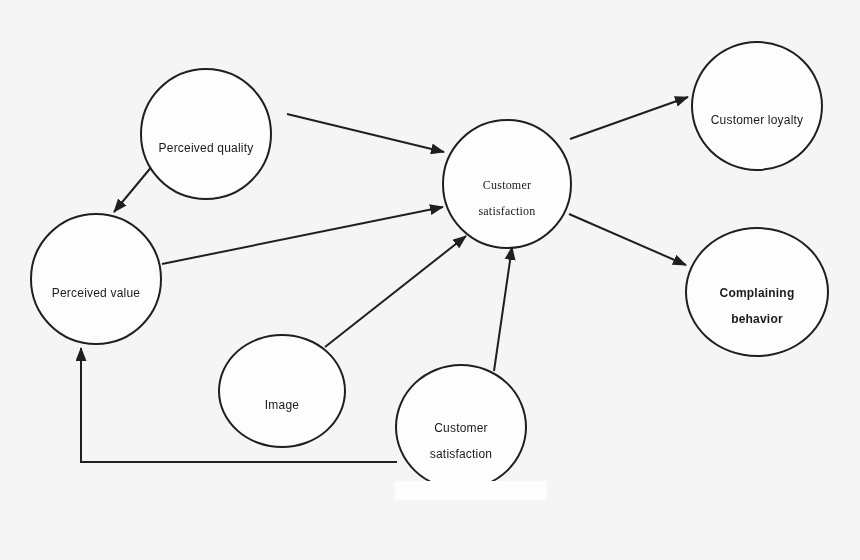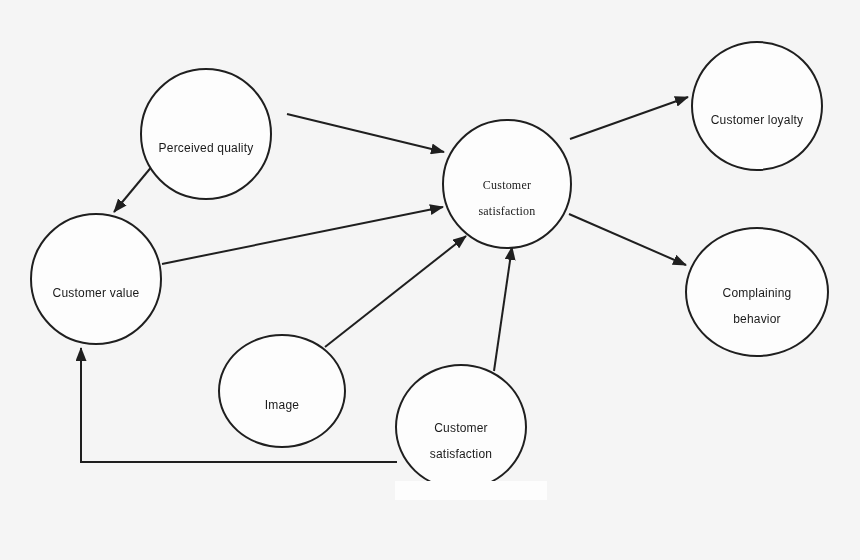--- a/index.html
+++ b/index.html
@@ -85,32 +85,32 @@
         <polyline points="397,462 81,462 81,348" class="edge" marker-end="url(#arrow)"></polyline>
         <polyline points="570,139 688,97" class="edge" marker-end="url(#arrow)"></polyline>
         <polyline points="569,214 686,265" class="edge" marker-end="url(#arrow)"></polyline>
       </g>
   </svg>
   <div id="nodes-layer">
       <div class="node" style="left: 140px; top: 68px; width: 132px; height: 132px;">
         <span class="node-label">Perceived quality</span>
       </div>
       <div class="node" style="left: 30px; top: 213px; width: 132px; height: 132px;">
-        <span class="node-label">Customer value</span>
+        <span class="node-label">Perceived value</span>
       </div>
       <div class="node" style="left: 218px; top: 334px; width: 128px; height: 114px;">
         <span class="node-label">Image</span>
       </div>
       <div class="node" style="left: 395px; top: 364px; width: 132px; height: 126px;">
         <span class="node-label">Customer satisfaction</span>
       </div>
       <div class="node" style="left: 442px; top: 119px; width: 130px; height: 130px; font-family: Liberation Serif, serif;">
         <span class="node-label">Customer satisfaction</span>
       </div>
       <div class="node" style="left: 691px; top: 41px; width: 132px; height: 130px;">
         <span class="node-label">Customer loyalty</span>
       </div>
-      <div class="node" style="left: 685px; top: 227px; width: 144px; height: 130px;">
+      <div class="node" style="left: 685px; top: 227px; width: 144px; height: 130px; font-weight: bold;">
         <span class="node-label">Complaining behavior</span>
       </div>
     </div>
   <div class="white-patch"></div>
 </div>
 
 </body></html>

